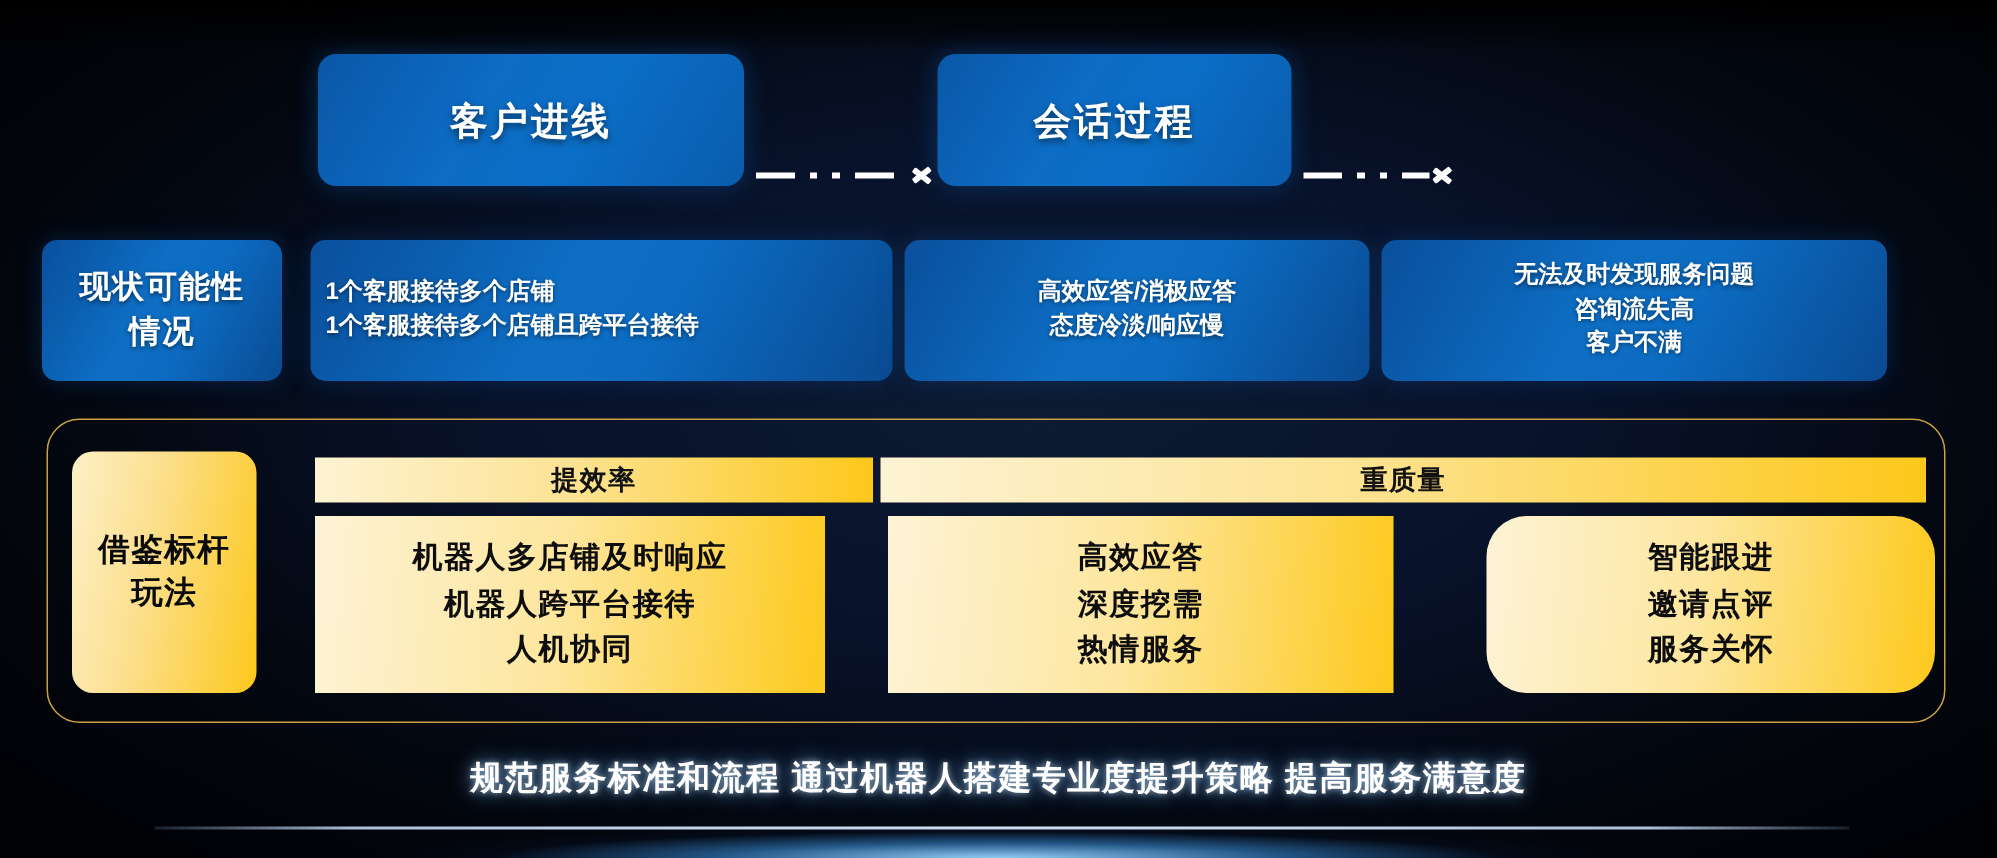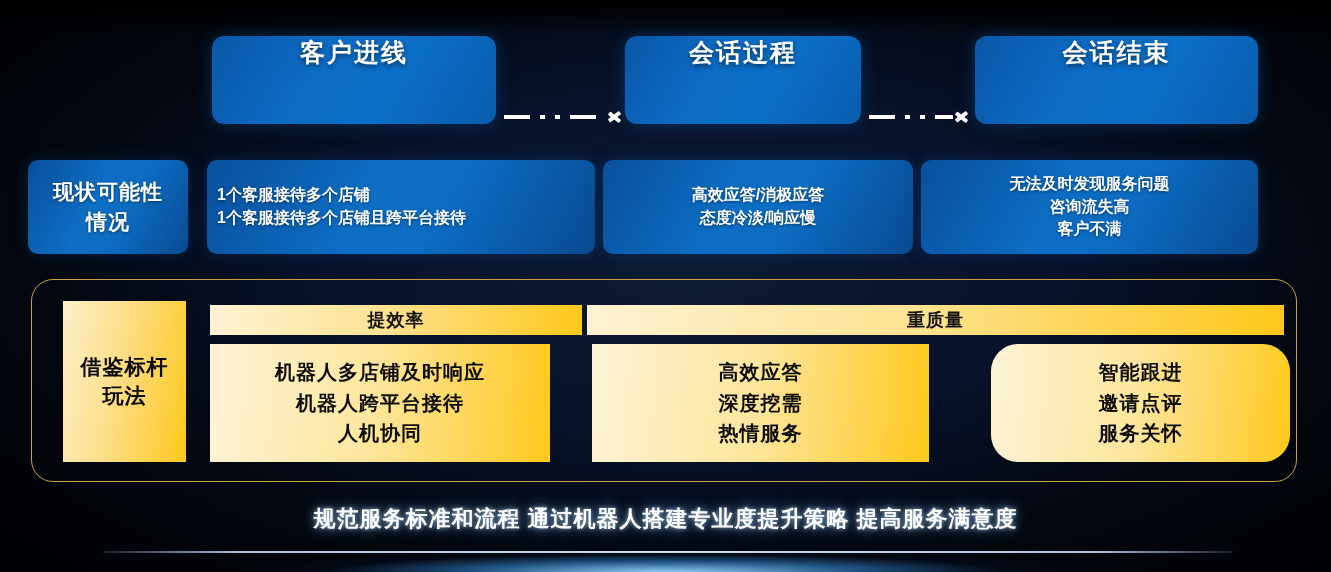--- a/index.html
+++ b/index.html
@@ -37,20 +37,21 @@
     height: 88px;
   }
   .stage-box {
     position: absolute;
     top: 0;
     height: 88px;
     border-radius: 12px;
     background: linear-gradient(120deg, #0a57a8 0%, #0d6cc4 38%, #0b6ec6 62%, #0a5cad 100%);
     box-shadow: 0 0 18px rgba(12,86,160,0.45);
     display: flex;
+    align-items: center;
     justify-content: center;
   }
   .stage-box .label {
     color: #ffffff;
     font-size: 25px;
     font-weight: bold;
     letter-spacing: 2px;
     text-shadow: 0 2px 5px rgba(0,0,0,0.55);
   }
   #stage-0 { left: 212px; width: 284px; }
@@ -141,29 +142,30 @@
     left: 31px;
     top: 279px;
     width: 1266px;
     height: 203px;
     border: 1px solid #c9a141;
     border-radius: 22px;
     box-sizing: border-box;
   }
   #benchmark-label {
     position: absolute;
-    left: 63px;
+    left: 48px;
     top: 301px;
     width: 123px;
     height: 161px;
     background: linear-gradient(100deg, #fdf0c8 0%, #fcdf8c 42%, #fcc81c 100%);
     display: flex;
     flex-direction: column;
     align-items: center;
     justify-content: center;
+    border-radius: 14px;
   }
   #benchmark-label .line {
     color: #0a0a0a;
     font-size: 21px;
     font-weight: bold;
     line-height: 1.36;
     letter-spacing: 1px;
   }
   .bm-header {
     position: absolute;
@@ -257,23 +259,20 @@
 
     <div class="stage-box" id="stage-1">
       <span class="label">会话过程</span>
     </div>
 
     <div class="connector" id="connector-1">
       <span class="conn-line"></span>
       <span class="conn-arrow"></span>
     </div>
 
-    <div class="stage-box" id="stage-2">
-      <span class="label">会话结束</span>
-    </div>
 
   </div>
 
   <div class="row-status">
 
     <div class="status-box" id="status-label">
       <span class="line">现状可能性</span>
       <span class="line">情况</span>
     </div>
 

